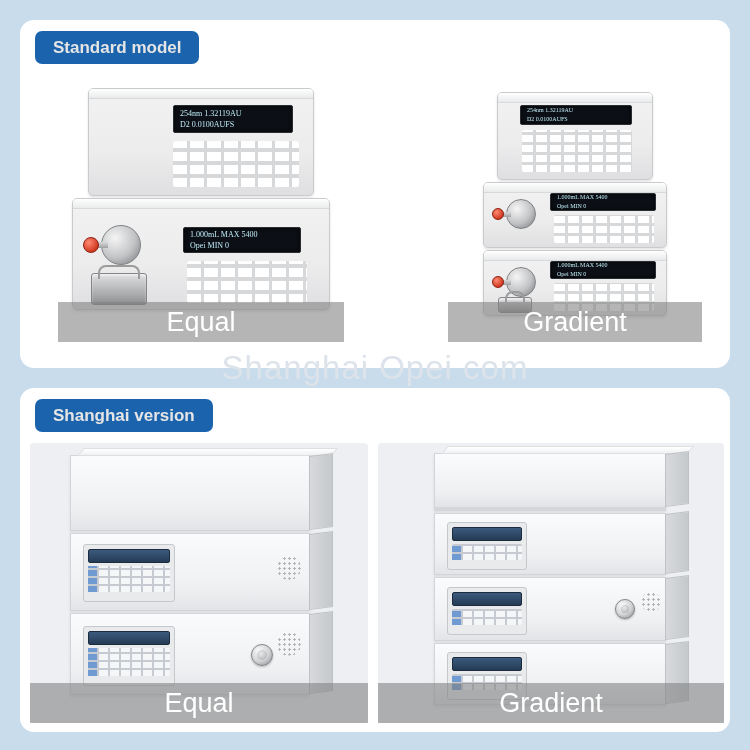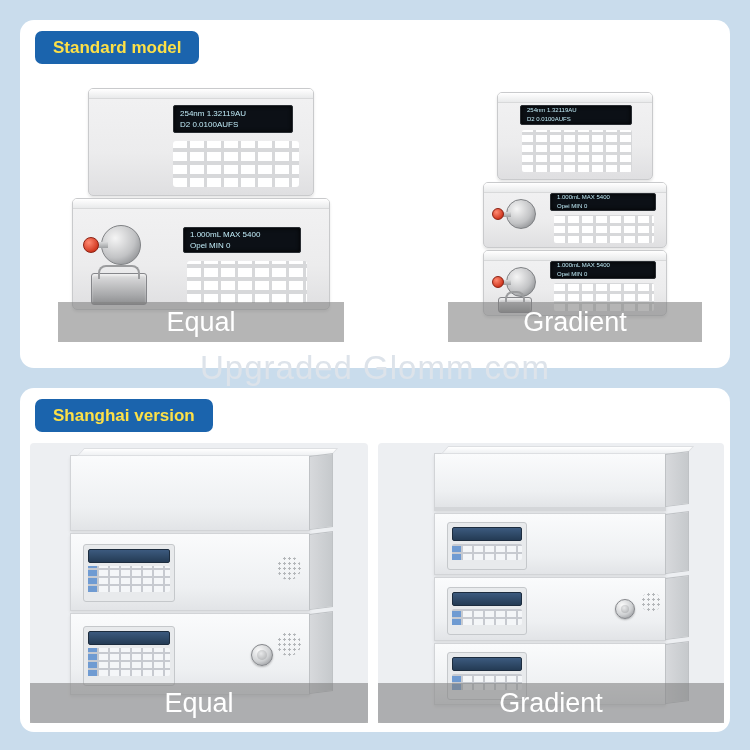--- a/index.html
+++ b/index.html
@@ -3,42 +3,42 @@
 <meta charset="utf-8">
 <style>
   *{margin:0;padding:0;box-sizing:border-box}
   body{width:750px;height:750px;font-family:"Liberation Sans",sans-serif;background:#c9dcec}
   .page{position:relative;width:750px;height:750px;background:#c9dcec;overflow:hidden}
 
   .panel{position:absolute;left:20px;width:710px;background:#fff;border-radius:14px}
   #panel-standard{top:20px;height:348px}
   #panel-upgraded{top:388px;height:344px}
 
-  .badge{position:absolute;left:15px;top:11px;background:#1b64ad;color:#fde047;font-size:17px;
+  .badge{position:absolute;left:15px;top:11px;background:#1b64ad;color:#e5e5e5;font-size:17px;
          font-weight:700;line-height:1;padding:8px 18px;border-radius:7px;z-index:6}
 
   .photo{position:absolute}
   .caption{position:absolute;left:0;right:0;bottom:0;height:40px;z-index:5;display:flex;align-items:center;
            justify-content:center;background:rgba(127,127,127,.58);color:#fff;font-size:27px}
 
   
   .photo-a{left:38px;top:42px;width:286px;height:280px}
   .photo-b{left:428px;top:42px;width:254px;height:280px}
 
   .unit{position:relative;background:linear-gradient(180deg,#fcfcfc 0%,#f1f1f2 10%,#ececed 60%,#dfdfe1 100%);
         border:1px solid #c9cacc;border-radius:5px;box-shadow:0 2px 3px rgba(0,0,0,.10)}
   .unit::before{content:"";position:absolute;left:0;right:0;top:0;height:9px;
         background:linear-gradient(180deg,#ffffff,#e9eaeb);border-bottom:1px solid #d8d9da;border-radius:4px 4px 0 0}
 
   .det-a{width:226px;height:108px;margin:26px auto 2px}
   .pump-a{width:258px;height:112px;margin:0 auto}
 
   .lcd{position:absolute;background:#0c1016;border:1px solid #2a2e33;border-radius:2px;display:flex;
        flex-direction:column;justify-content:center;gap:2px;padding:2px 6px;
-       font-family:Liberation Sans, sans-serif;color:#bfeaf6;box-shadow:inset 0 0 4px #000;overflow:hidden}
+       font-family:Liberation Serif, serif;color:#bfeaf6;box-shadow:inset 0 0 4px #000;overflow:hidden}
   .lcd .l{white-space:nowrap;line-height:1.15;font-size:8px}
   .lcd-s .l{font-size:6px}
 
   .lcd-a{left:84px;top:16px;width:120px;height:28px}
   .kp-a{position:absolute;left:84px;top:52px;width:126px;height:46px;border-radius:3px;background-color:#d7d8da;
         background-image:repeating-linear-gradient(90deg,rgba(0,0,0,0) 0 14px,#d7d8da 14px 17px),
                          repeating-linear-gradient(0deg,#ffffff 0 9px,#d7d8da 9px 13px)}
   .lcd-b{left:110px;top:28px;width:118px;height:26px}
   .kp-b{position:absolute;left:114px;top:62px;width:120px;height:42px;border-radius:3px;background-color:#d7d8da;
         background-image:repeating-linear-gradient(90deg,rgba(0,0,0,0) 0 14px,#d7d8da 14px 17px),
@@ -197,21 +197,21 @@
             <span class="l">1.000mL  MAX  5400</span>
             <span class="l">Opei  MIN  0</span>
           </div>
           <div class="kp-s"></div>
         </div>
       </div>
       <figcaption class="caption">Gradient</figcaption>
     </figure>
   </section>
 
-  <div class="watermark">Upgraded Glomm com</div>
+  <div class="watermark">Shanghai Opei com</div>
 
   <section class="panel" id="panel-upgraded">
     <div class="badge">Shanghai version</div>
 
     <figure class="photo photo-c">
       <div class="stack-c">
         <div class="ubox ubox-c1">
           <span class="roof"></span>
           <span class="side"></span>
         </div>

